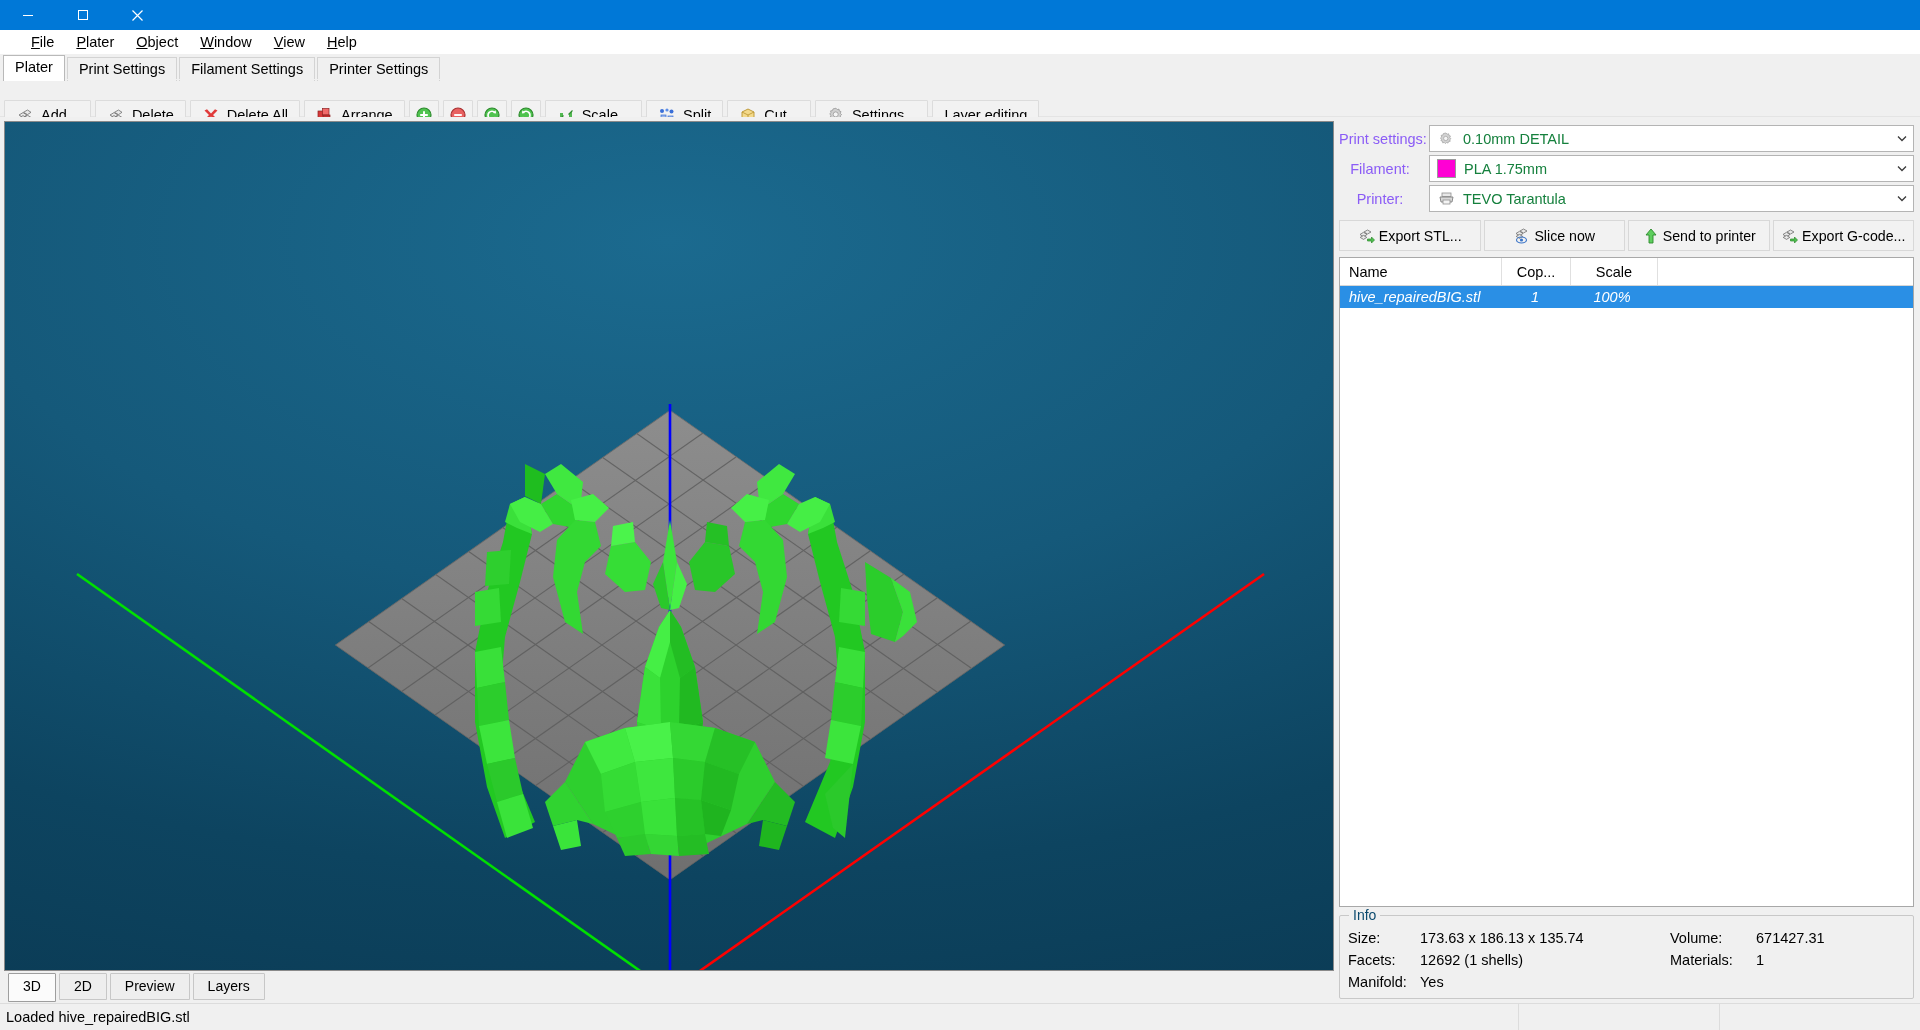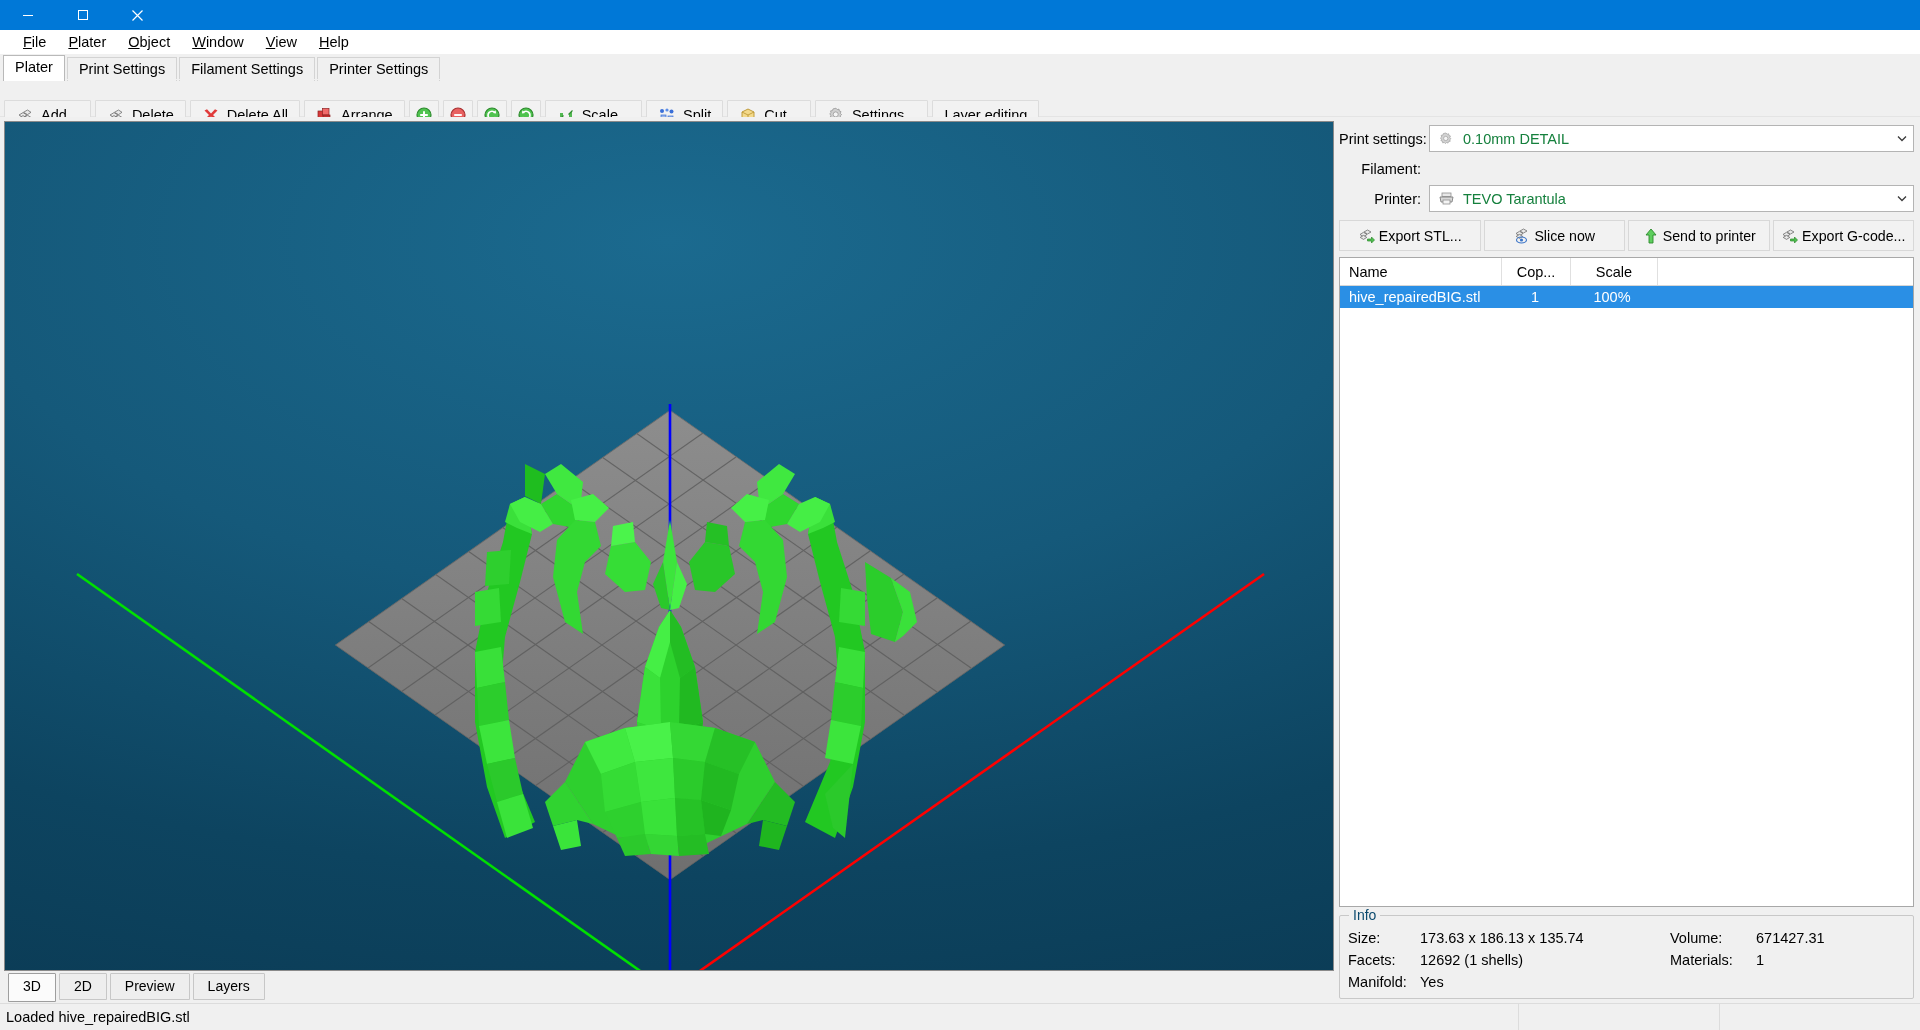--- a/index.html
+++ b/index.html
@@ -15,21 +15,21 @@
   .titlebar{height:30px;background:#0078d7;display:flex;align-items:center;flex:0 0 auto;}
   .title-left{display:flex;align-items:center;padding-left:10px;flex:1 1 auto;min-width:0;}
   .app-logo{width:17px;height:17px;margin-right:9px;flex:0 0 auto;position:relative;}
   .app-logo svg{display:block;}
   .title-text{color:#ffffff;font-size:15px;white-space:nowrap;letter-spacing:.1px;}
   .win-btns{display:flex;height:30px;flex:0 0 auto;}
   .win-btn{width:55px;height:30px;display:flex;align-items:center;justify-content:center;color:#fff;}
   .win-btn svg{display:block;}
 
   
-  .menubar{height:24px;background:#ffffff;display:flex;align-items:center;padding-left:12px;flex:0 0 auto;}
+  .menubar{height:24px;background:#ffffff;display:flex;align-items:center;padding-left:20px;flex:0 0 auto;}
   .menu-item{font-size:14.5px;color:#000;padding:2px 11px;white-space:nowrap;}
   .menu-item .u{text-decoration:underline;}
 
   
   .tabbar{height:26px;background:#f0f0f0;display:flex;align-items:flex-end;padding-left:3px;flex:0 0 auto;position:relative;}
   .tabbar:after{content:"";position:absolute;left:0;right:0;bottom:0;height:1px;background:#f0f0f0;}
   .tab{font-size:14.5px;color:#000;padding:3px 11px 4px 11px;background:#f0f0f0;border:1px solid #d3d3d3;border-bottom:none;margin-right:2px;position:relative;top:1px;white-space:nowrap;}
   .tab.active{background:#ffffff;border-color:#b9b9b9;padding-bottom:6px;top:1px;z-index:2;}
 
   
@@ -51,21 +51,21 @@
 
   
   .viewtabs{height:30px;display:flex;align-items:flex-start;padding-left:4px;background:#f0f0f0;flex:0 0 auto;padding-top:2px;}
   .vtab{font-size:14px;color:#000;padding:4px 14px 5px 14px;background:#eeeeee;border:1px solid #c7c7c7;margin-right:3px;border-radius:1px 1px 0 0;white-space:nowrap;}
   .vtab.active{background:#fbfbfb;border-color:#9e9e9e;padding-bottom:7px;}
 
   
   .side{flex:1 1 auto;display:flex;flex-direction:column;min-width:0;padding-right:2px;}
   .presets{display:flex;flex-direction:column;gap:3px;padding:4px 0 2px 0;}
   .preset-row{display:flex;align-items:center;gap:8px;height:27px;}
-  .preset-label{font-size:14.5px;color:#000000;width:82px;text-align:right;flex:0 0 auto;white-space:nowrap;}
+  .preset-label{font-size:14.5px;color:#8b5cf6;width:82px;text-align:center;flex:0 0 auto;white-space:nowrap;}
   .combo{flex:1 1 auto;height:25px;background:#fff;border:1px solid #b4b4b4;display:flex;align-items:center;padding:0 0 0 7px;min-width:0;}
   .combo-ico{width:18px;height:18px;flex:0 0 auto;margin-right:8px;display:flex;align-items:center;justify-content:center;}
   .combo-ico svg{display:block;}
   .swatch{width:17px;height:17px;flex:0 0 auto;margin-right:8px;border:1px solid #9a9a9a;}
   .combo-val{flex:1 1 auto;font-size:14.5px;color:#15803d;white-space:nowrap;overflow:hidden;text-overflow:ellipsis;}
   .combo-arrow{width:22px;height:23px;flex:0 0 auto;display:flex;align-items:center;justify-content:center;}
 
   .actions{display:flex;gap:3px;margin-top:6px;}
   .act-btn{flex:1 1 0;height:29px;background:#f2f2f2;border:1px solid #d8d8d8;display:flex;align-items:center;justify-content:center;gap:3px;font-size:14.2px;color:#000;white-space:nowrap;overflow:hidden;padding:0 2px;}
   .act-ico{width:18px;height:18px;flex:0 0 auto;display:flex;align-items:center;justify-content:center;}
@@ -73,21 +73,21 @@
   
   .objtable{margin-top:6px;flex:1 1 auto;background:#fff;border:1px solid #a8a8a8;display:flex;flex-direction:column;min-height:0;}
   .thead{display:flex;height:27px;border-bottom:1px solid #d6d6d6;flex:0 0 auto;}
   .th{font-size:14.5px;color:#000;display:flex;align-items:center;padding-left:9px;border-right:1px solid #e0e0e0;}
   .th.c-name{flex:0 0 152px;}
   .th.c-copies{flex:0 0 68px;justify-content:center;padding-left:0;}
   .th.c-scale{flex:0 0 86px;justify-content:center;padding-left:0;}
   .th.c-rest{flex:1 1 auto;border-right:none;}
   .trow{display:flex;height:22px;align-items:center;flex:0 0 auto;}
   .trow.sel{background:#2a8fe5;}
-  .td{font-size:14.5px;color:#000;display:flex;align-items:center;padding-left:9px;}
+  .td{font-size:14.5px;color:#000;display:flex;align-items:center;padding-left:9px;font-style:italic;}
   .trow.sel .td{color:#fff;}
   .td.c-name{flex:0 0 152px;}
   .td.c-copies{flex:0 0 68px;justify-content:center;padding-left:0;}
   .td.c-scale{flex:0 0 86px;justify-content:center;padding-left:0;}
   .td.c-rest{flex:1 1 auto;}
 
   
   .info{margin-top:8px;flex:0 0 auto;border:1px solid #c8c8c8;border-radius:2px;position:relative;padding:14px 8px 8px 8px;margin-bottom:4px;}
   .info-legend{position:absolute;top:-9px;left:9px;background:#f0f0f0;padding:0 4px;font-size:14px;color:#0c4a6e;}
   .info-grid{display:grid;grid-template-columns:72px 250px 86px auto;row-gap:6px;align-items:center;}
@@ -438,20 +438,29 @@
             <span class="combo-arrow">
               <svg width="10" height="7" viewBox="0 0 10 7">
                   <path d="M1 1.5 L5 5.5 L9 1.5" fill="none" stroke="#3a3a3a" stroke-width="1.3"></path>
                 </svg>
             </span>
           </div>
         </div>
 
         <div class="preset-row">
           <div class="preset-label">Filament:</div>
+          <div class="combo">
+            <span class="swatch" id="filament-swatch" style="background: rgb(255, 0, 212);"></span>
+            <span class="combo-val">PLA 1.75mm</span>
+            <span class="combo-arrow">
+              <svg width="10" height="7" viewBox="0 0 10 7">
+                  <path d="M1 1.5 L5 5.5 L9 1.5" fill="none" stroke="#3a3a3a" stroke-width="1.3"></path>
+                </svg>
+            </span>
+          </div>
         </div>
 
         <div class="preset-row">
           <div class="preset-label">Printer:</div>
           <div class="combo">
             <span class="combo-ico">
               <svg width="17" height="15" viewBox="0 0 17 15">
                 <rect x="4" y="2" width="9" height="3.5" fill="#e8e8e8" stroke="#8f8f8f" stroke-width=".8"></rect>
                 <path d="M2 6 L15 6 L14 11 L3 11 Z" fill="#d8d8d8" stroke="#7f7f7f" stroke-width=".9"></path>
                 <rect x="5" y="9" width="7" height="4" fill="#f4f4f4" stroke="#8f8f8f" stroke-width=".8"></rect>

